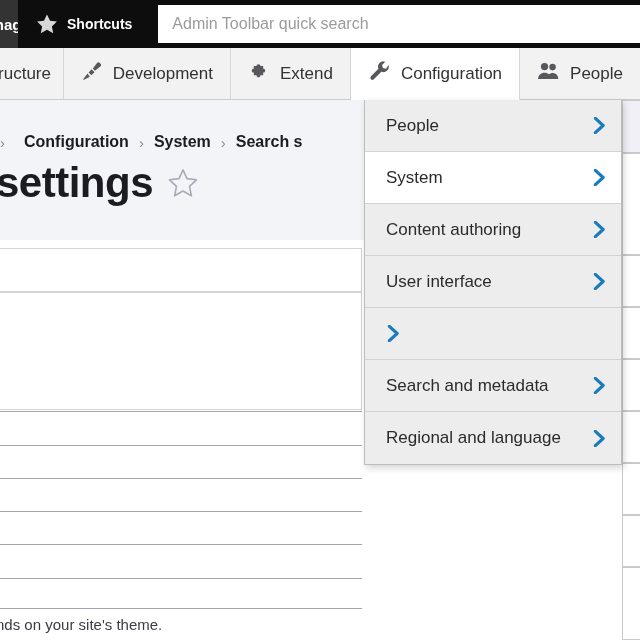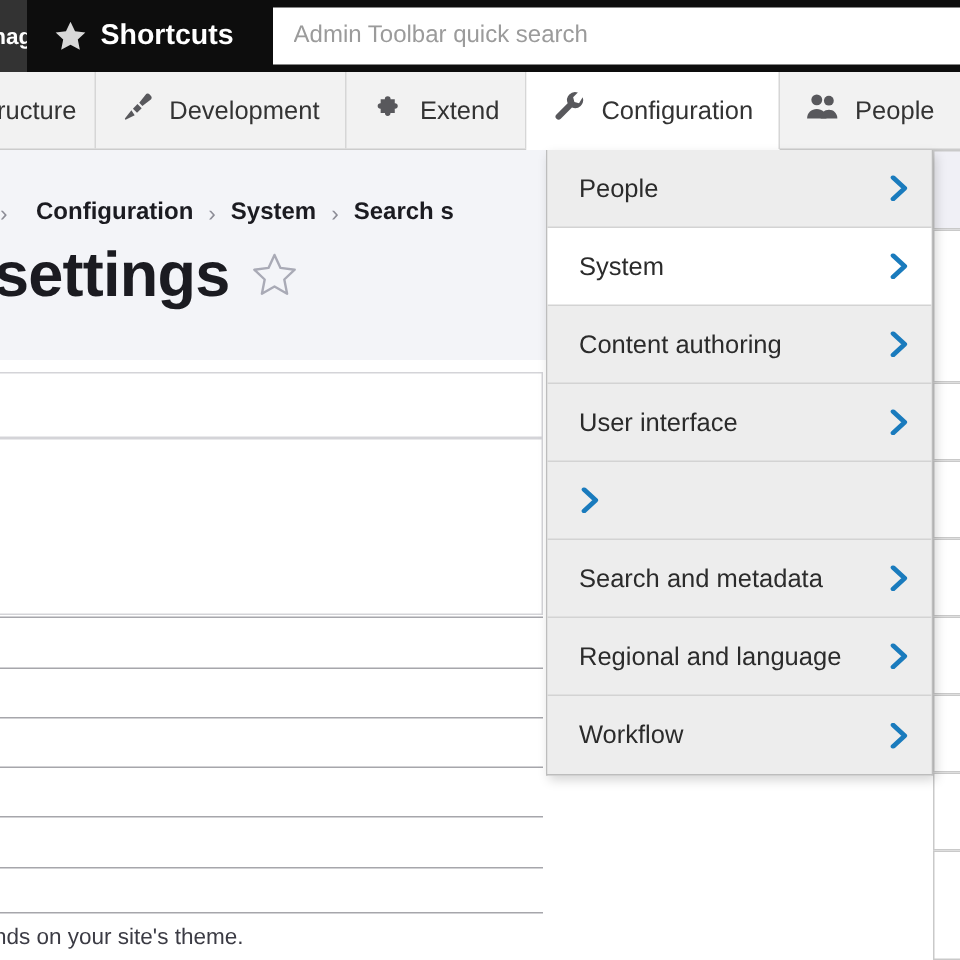--- a/index.html
+++ b/index.html
@@ -45,21 +45,21 @@
     font-weight: bold;
     white-space: nowrap;
     margin-left: -26px;
   }
   .admin-item {
     display: flex;
     align-items: center;
     gap: 9px;
     padding: 5px 18px;
     color: #ffffff;
-    font-size: 19px;
+    font-size: 14px;
     font-weight: bold;
     white-space: nowrap;
   }
   .admin-item .glyph {
     display: inline-block;
     line-height: 1;
   }
   .star-filled {
     width: 22px; height: 22px;
     display: block;
@@ -429,23 +429,15 @@
     <div class="flyout-item">
       <span class="flyout-label">Regional and language</span>
       <span>
         <svg class="chevron" viewBox="0 0 12 14" aria-hidden="true">
           <path d="M2.6 1.1 9 7l-6.4 5.9" fill="none" stroke="#1a7bbd" stroke-width="2.6" stroke-linecap="round" stroke-linejoin="round"></path>
         </svg>
       </span>
     </div>
 
 
-    <div class="flyout-item">
-      <span class="flyout-label">Workflow</span>
-      <span>
-        <svg class="chevron" viewBox="0 0 12 14" aria-hidden="true">
-          <path d="M2.6 1.1 9 7l-6.4 5.9" fill="none" stroke="#1a7bbd" stroke-width="2.6" stroke-linecap="round" stroke-linejoin="round"></path>
-        </svg>
-      </span>
-    </div>
   </div>
 
 </div>
 
 </body></html>

